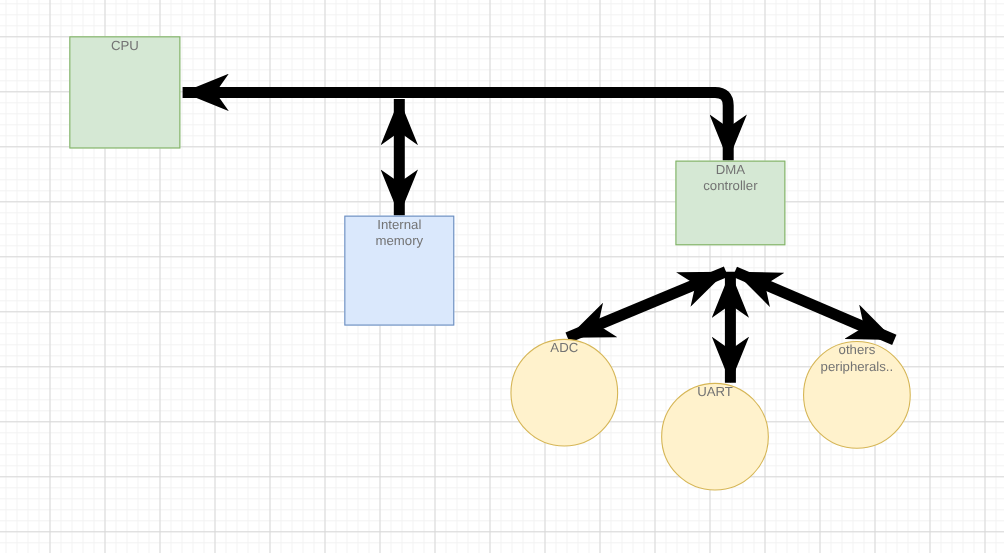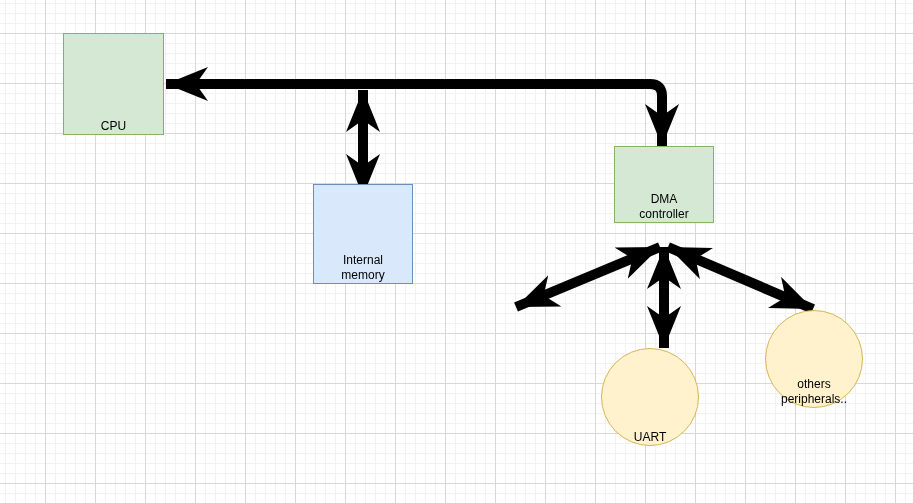--- a/index.html
+++ b/index.html
@@ -32,49 +32,49 @@
     stroke: var(--arrow, #000000);
     stroke-width: 10;
   }
   .arrows marker path {
     fill: var(--arrow, #000000);
     stroke: none;
   }
   .node {
     position: absolute;
     display: flex;
-    align-items: flex-end;
+    align-items: flex-start;
     justify-content: center;
     text-align: center;
     box-sizing: border-box;
     font-size: 12px;
     line-height: 1.25;
-    color: #000000;
+    color: #737373;
     padding: 0 12px;
   }
   .node .label { display: inline-block; }
   .rect-green {
     background: var(--node_green_fill, #d5e8d4);
     border: 1px solid var(--node_green_stroke, #82b366);
   }
   .rect-blue {
     background: var(--node_blue_fill, #dae8fc);
     border: 1px solid var(--node_blue_stroke, #6c8ebf);
   }
   .circle-yellow {
     background: var(--node_yellow_fill, #fff2cc);
     border: 1px solid var(--node_yellow_stroke, #d6b656);
     border-radius: 50%;
   }
   .cpu            { left: 63px;  top: 33px;  width: 101px; height: 102px; }
-  .internal-memory{ left: 313px; top: 184px; width: 100px; height: 100px; }
+  .internal-memory{ left: 313px; top: 196px; width: 100px; height: 100px; }
   .dma-controller { left: 614px; top: 146px; width: 100px; height: 77px; }
   .adc            { left: 464px; top: 308px; width: 98px;  height: 98px; }
   .uart           { left: 601px; top: 348px; width: 98px;  height: 98px; }
-  .others         { left: 765px; top: 310px; width: 98px;  height: 98px; }
+  .others         { left: 730px; top: 310px; width: 98px;  height: 98px; }
 </style>
 </head>
 <body>
 
 <div class="canvas">
 
   <svg class="arrows" viewBox="0 0 913 503" xmlns="http://www.w3.org/2000/svg">
     <defs>
       <marker id="ah" markerUnits="userSpaceOnUse" markerWidth="42" markerHeight="34" refX="42" refY="17" orient="auto">
         <path d="M 42 17 L 0 0 L 12 17 L 0 34 Z"></path>
@@ -100,20 +100,23 @@
   </div>
 
   <div class="node rect-blue internal-memory">
     <span class="label">Internal memory</span>
   </div>
 
   <div class="node rect-green dma-controller">
     <span class="label">DMA controller</span>
   </div>
 
+  <div class="node circle-yellow adc">
+    <span class="label">ADC</span>
+  </div>
 
   <div class="node circle-yellow uart">
     <span class="label">UART</span>
   </div>
 
   <div class="node circle-yellow others">
     <span class="label">others peripherals..</span>
   </div>
 
 </div>

